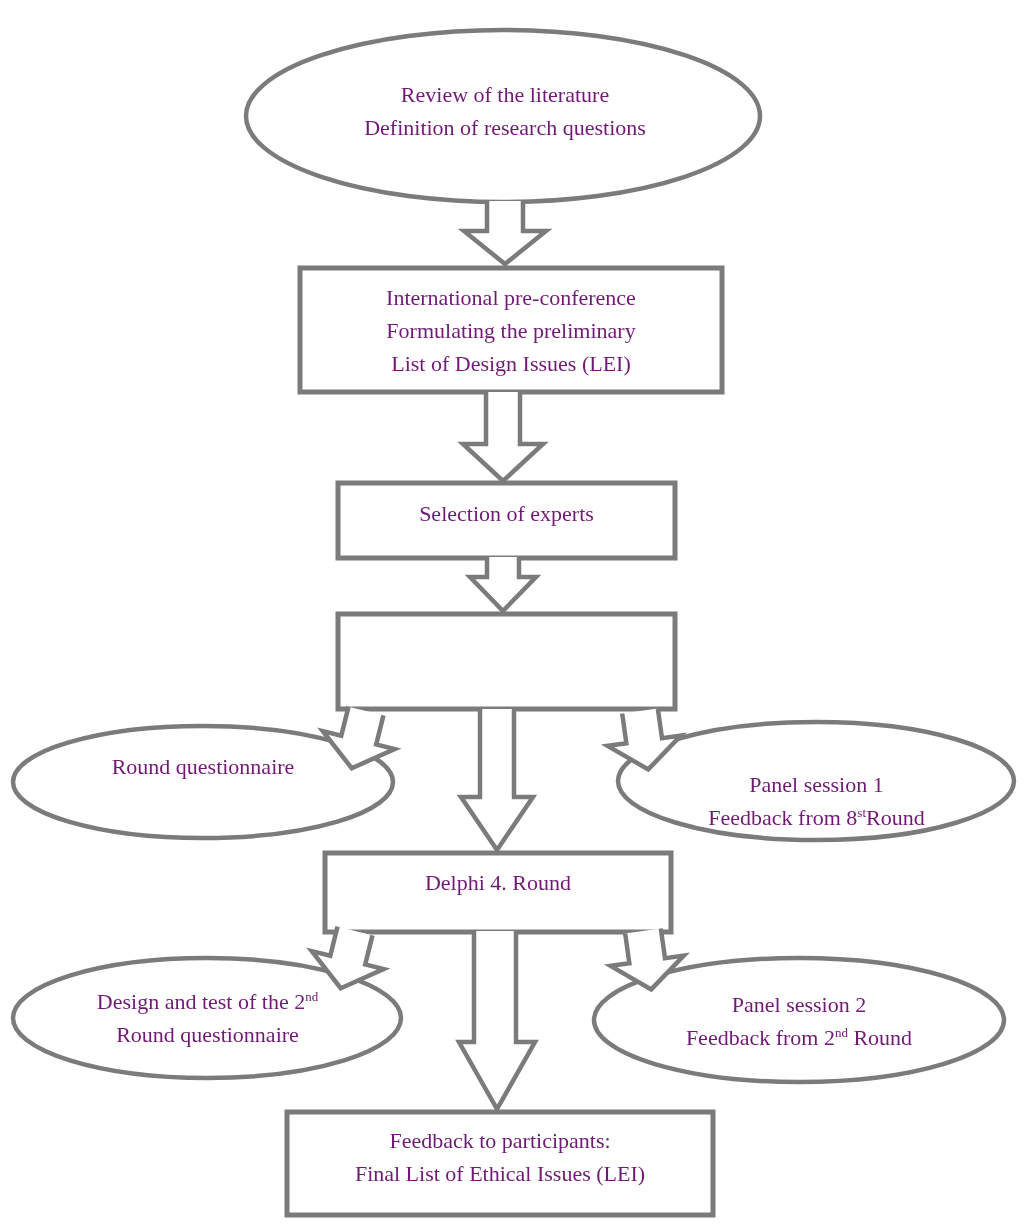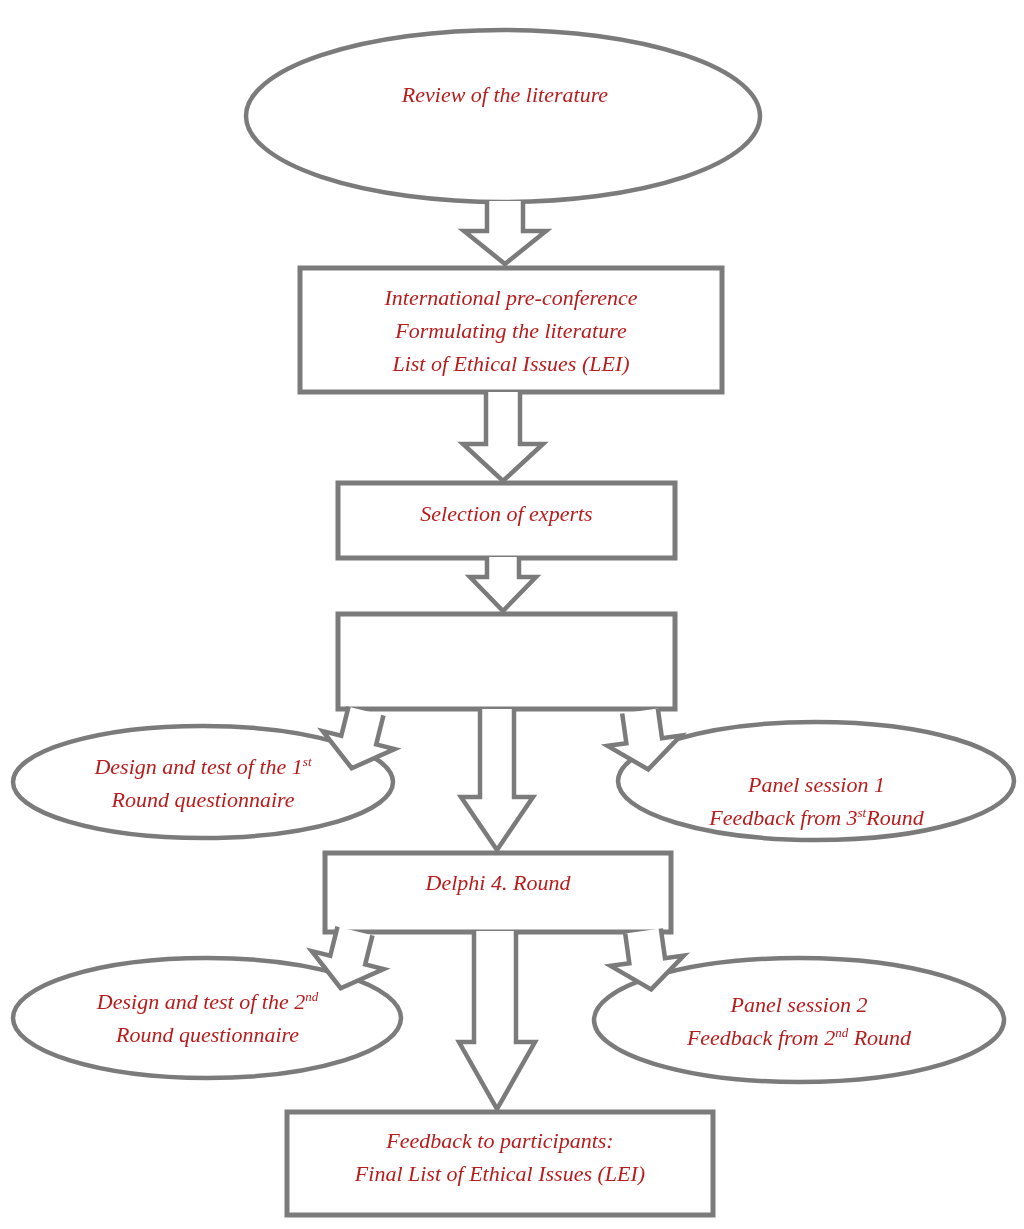--- a/index.html
+++ b/index.html
@@ -14,23 +14,22 @@
   .canvas svg { position: absolute; left: 0; top: 0; }
   .shape { fill: #ffffff; stroke: #7b7b7b; }
   .box     { stroke-width: 5px; }
   .oval    { stroke-width: 4.5px; }
   .arrow   { stroke-width: 4.5px; stroke-linejoin: miter; }
   .label {
     position: absolute;
     text-align: center;
     font-size: 22px;
     line-height: 33px;
-    color: #b91c1c;
+    color: #701a75;
     white-space: nowrap;
-    font-style: italic;
   }
   .label .line { display: block; }
   .label sup { font-size: 13px; line-height: 0; }
 </style>
 </head>
 <body>
 
 <div class="canvas">
 
   <svg width="1024" height="1229" viewBox="0 0 1024 1229">
@@ -52,41 +51,41 @@
     <path class="shape arrow" d="M480,709 V797 H461 L497,850 L533,797 H514 V709"></path>
     <path class="shape arrow" d="M348,711 V741 H329 L366,770 L403,741 H384 V711" transform="rotate(14 366 711)"></path>
     <path class="shape arrow" d="M622,711 V741 H603 L640,770 L677,741 H658 V711" transform="rotate(-8 640 711)"></path>
     <path class="shape arrow" d="M474,931 V1042 H459 L497,1109 L535,1042 H516 V931"></path>
     <path class="shape arrow" d="M337,931 V961 H318 L355,990 L392,961 H373 V931" transform="rotate(14 355 931)"></path>
     <path class="shape arrow" d="M625,931 V961 H606 L643,990 L680,961 H661 V931" transform="rotate(-8 643 931)"></path>
   </svg>
 
   <div class="label" style="left:250px; top:78px; width:510px;">
     <span class="line">Review of the literature</span>
+    <span class="line">Definition of research questions</span>
   </div>
 
   <div class="label" style="left:300px; top:281px; width:422px;">
     <span class="line">International pre-conference</span>
-    <span class="line">Formulating the literature</span>
-    <span class="line">List of Ethical Issues (LEI)</span>
+    <span class="line">Formulating the preliminary</span>
+    <span class="line">List of Design Issues (LEI)</span>
   </div>
 
   <div class="label" style="left:338px; top:497px; width:337px;">
     <span class="line">Selection of experts</span>
   </div>
 
 
   <div class="label" style="left:13px; top:750px; width:380px;">
-    <span class="line"><span>Design and test of the  1</span><sup>st</sup></span>
     <span class="line">Round questionnaire</span>
   </div>
 
   <div class="label" style="left:620px; top:752px; width:393px;margin-top:16px;">
     <span class="line">Panel session 1</span>
-    <span class="line"><span>Feedback from 3</span><sup>st</sup><span>Round</span></span>
+    <span class="line"><span>Feedback from 8</span><sup>st</sup><span>Round</span></span>
   </div>
 
   <div class="label" style="left:325px; top:866px; width:346px;">
     <span class="line">Delphi 4. Round</span>
   </div>
 
   <div class="label" style="left:15px; top:985px; width:385px;">
     <span class="line"><span>Design and test of the 2</span><sup>nd</sup></span>
     <span class="line">Round questionnaire</span>
   </div>

